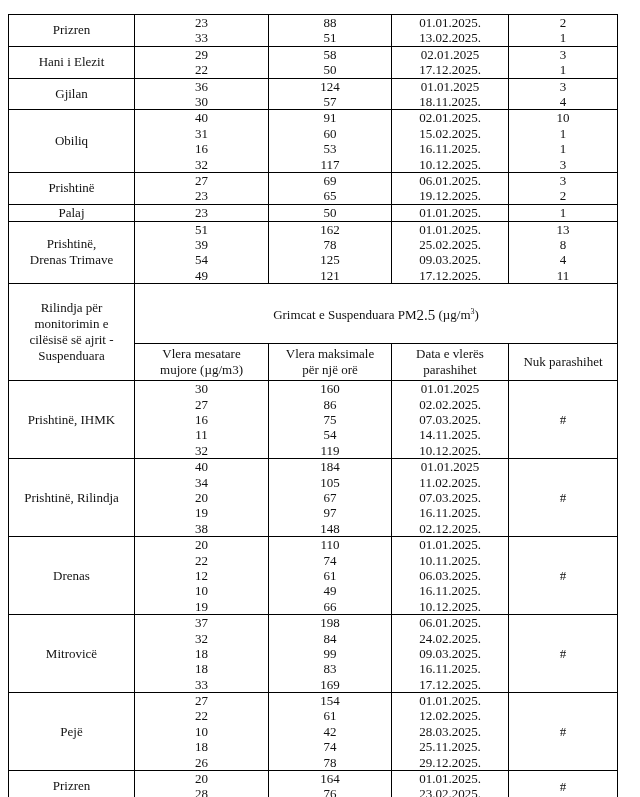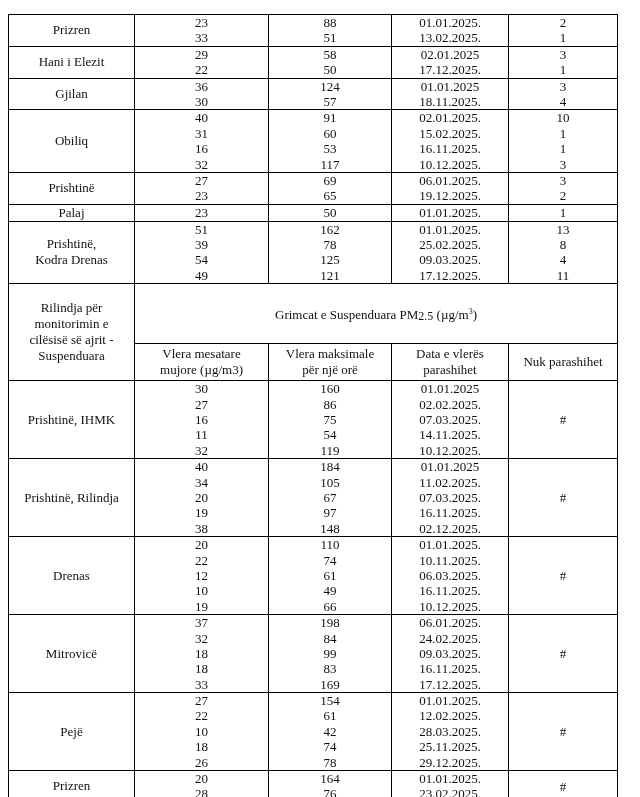--- a/index.html
+++ b/index.html
@@ -7,21 +7,21 @@
          font-family: "Liberation Serif", serif; color: #111; font-size: 13px; }
   table { position: absolute; left: 8px; top: 14px; border-collapse: collapse;
           table-layout: fixed; width: 609px; }
   td { border: 1.3px solid #000; text-align: center; vertical-align: middle;
        padding: 0; line-height: 15.4px; }
   col.c0 { width: 126px; } col.c1 { width: 134px; } col.c2 { width: 123px; }
   col.c3 { width: 117px; } col.c4 { width: 109px; }
   .stack div { height: 15.4px; }
   .name { line-height: 16px; }
   .hdr { line-height: 16px; }
-  sub { font-size: 12px; vertical-align: -1px; text-align: center; }
+  sub { font-size: 15px; vertical-align: -1px; text-align: center; }
   sup { font-size: 8px; vertical-align: 5px; }
   .pad { padding-top: 6px; padding-bottom: 0; }
 </style>
 </head>
 <body>
 
 <table>
   <colgroup>
       <col class="c0">
       <col class="c1">
@@ -144,21 +144,21 @@
         <td class="stack">
           <div>01.01.2025.</div>
         </td>
         <td class="stack">
           <div>1</div>
         </td>
       </tr>
       <tr class="pad">
         <td class="name">
           <div>Prishtinë,</div>
-          <div>Kodra Drenas</div>
+          <div>Drenas Trimave</div>
         </td>
         <td class="stack">
           <div>51</div>
           <div>39</div>
           <div>54</div>
           <div>49</div>
         </td>
         <td class="stack">
           <div>162</div>
           <div>78</div>

